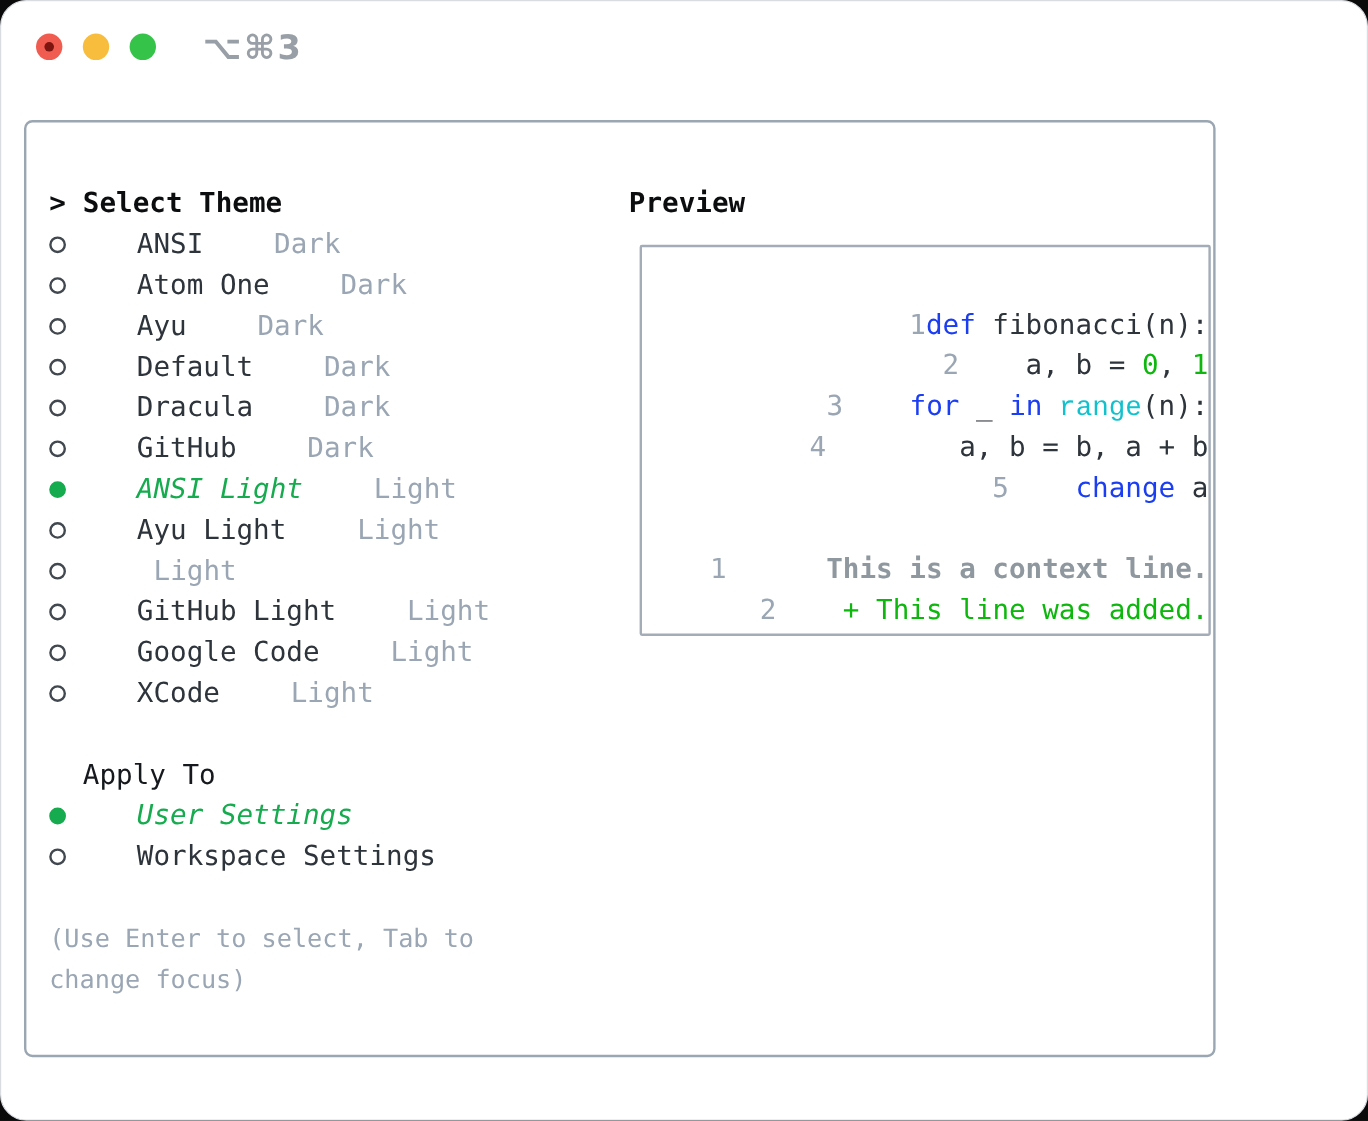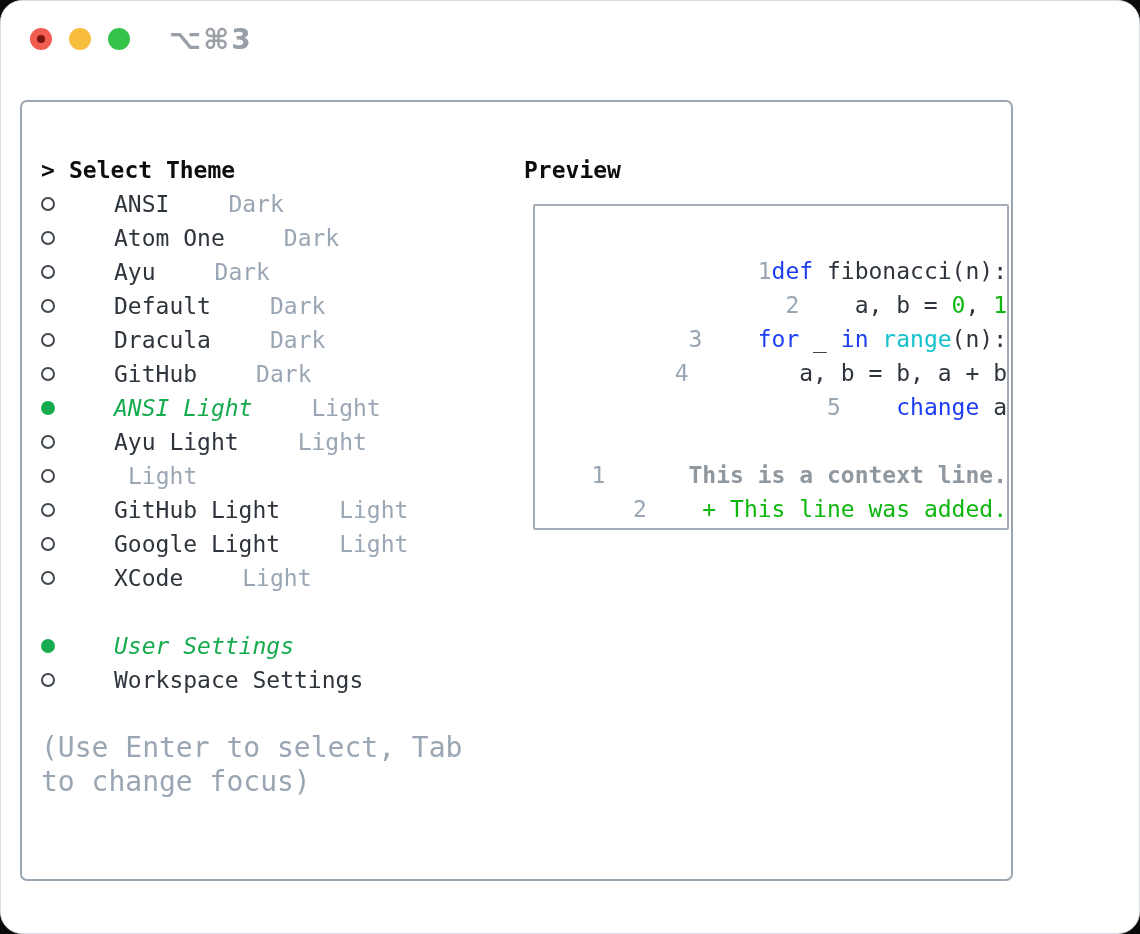--- a/index.html
+++ b/index.html
@@ -56,37 +56,37 @@
     width:14px; height:14px; border-radius:50%;
     border:2px solid var(--radio-ring); background:transparent;
   }
   .selected .radio { background:var(--ui-green); border-color:var(--ui-green); }
   .heading { font-weight:bold; color:var(--heading); }
   .subheading { color:#15181c; }
   .item-name { color:var(--fg); }
   .selected .item-name { color:var(--ui-green);font-style:italic; }
   .item-suffix { color:var(--gray); margin-left:14px; }
   .item { cursor:pointer;gap:45px; }
-  .hint { width:432px; color:var(--gray); font-size:28px; line-height:34px; }
+  .hint { width:432px; color:var(--gray); font-size:21px; line-height:34px; }
 
   
   .right-col { position:absolute; left:502px; top:51px; }
   .preview-box {
     margin-left:9px; margin-top:17px;
     width:476px; height:326px;
     border:2px solid var(--box-border); border-radius:2px;
     padding:48px 0 0 21px;
     overflow:hidden;
     text-align:right;
   }
   .code-row, .diff-row { height:34px; font-size:23px; line-height:34px; white-space:pre; }
   .lnum { display:inline-block; width:2ch; color:var(--gray); }
   .tk-fg  { color:var(--fg); }
   .tk-kw  { color:var(--kw); }
-  .tk-fn  { color:var(--fn); }
+  .tk-fn  { color:var(--fn);font-family:Liberation Mono, monospace; }
   .tk-num { color:var(--num); }
   .diff-context .diff-text { color:var(--context-gray);font-weight:bold; }
   .diff-deleted .diff-text { color:var(--deleted); }
   .diff-added   .diff-text { color:var(--added); }
 </style>
 </head>
 <body>
 
 <div class="window">
 
@@ -112,26 +112,29 @@
           <div class="row item"><span class="bullet"><span class="radio"></span></span><span class="item-name">ANSI</span><span class="item-suffix">Dark</span></div>
           <div class="row item"><span class="bullet"><span class="radio"></span></span><span class="item-name">Atom One</span><span class="item-suffix">Dark</span></div>
           <div class="row item"><span class="bullet"><span class="radio"></span></span><span class="item-name">Ayu</span><span class="item-suffix">Dark</span></div>
           <div class="row item"><span class="bullet"><span class="radio"></span></span><span class="item-name">Default</span><span class="item-suffix">Dark</span></div>
           <div class="row item"><span class="bullet"><span class="radio"></span></span><span class="item-name">Dracula</span><span class="item-suffix">Dark</span></div>
           <div class="row item"><span class="bullet"><span class="radio"></span></span><span class="item-name">GitHub</span><span class="item-suffix">Dark</span></div>
           <div class="row item selected"><span class="bullet"><span class="radio"></span></span><span class="item-name">ANSI Light</span><span class="item-suffix">Light</span></div>
           <div class="row item"><span class="bullet"><span class="radio"></span></span><span class="item-name">Ayu Light</span><span class="item-suffix">Light</span></div>
           <div class="row item"><span class="bullet"><span class="radio"></span></span><span class="item-suffix">Light</span></div>
           <div class="row item"><span class="bullet"><span class="radio"></span></span><span class="item-name">GitHub Light</span><span class="item-suffix">Light</span></div>
-          <div class="row item"><span class="bullet"><span class="radio"></span></span><span class="item-name">Google Light</span><span class="item-suffix">Light</span></div>
+          <div class="row item"><span class="bullet"><span class="radio"></span></span><span class="item-name">Google Code</span><span class="item-suffix">Light</span></div>
           <div class="row item"><span class="bullet"><span class="radio"></span></span><span class="item-name">XCode</span><span class="item-suffix">Light</span></div>
         </div>
 
       <div class="spacer"></div>
 
+      <div class="row">
+        <span class="bullet"></span><span class="subheading">Apply To</span>
+      </div>
 
       <div id="apply-options">
           <div class="row item selected"><span class="bullet"><span class="radio"></span></span><span class="item-name">User Settings</span></div>
           <div class="row item"><span class="bullet"><span class="radio"></span></span><span class="item-name">Workspace Settings</span></div>
         </div>
 
       <div class="spacer"></div>
 
       <div class="hint">(Use Enter to select, Tab to change focus)</div>
     </div>

